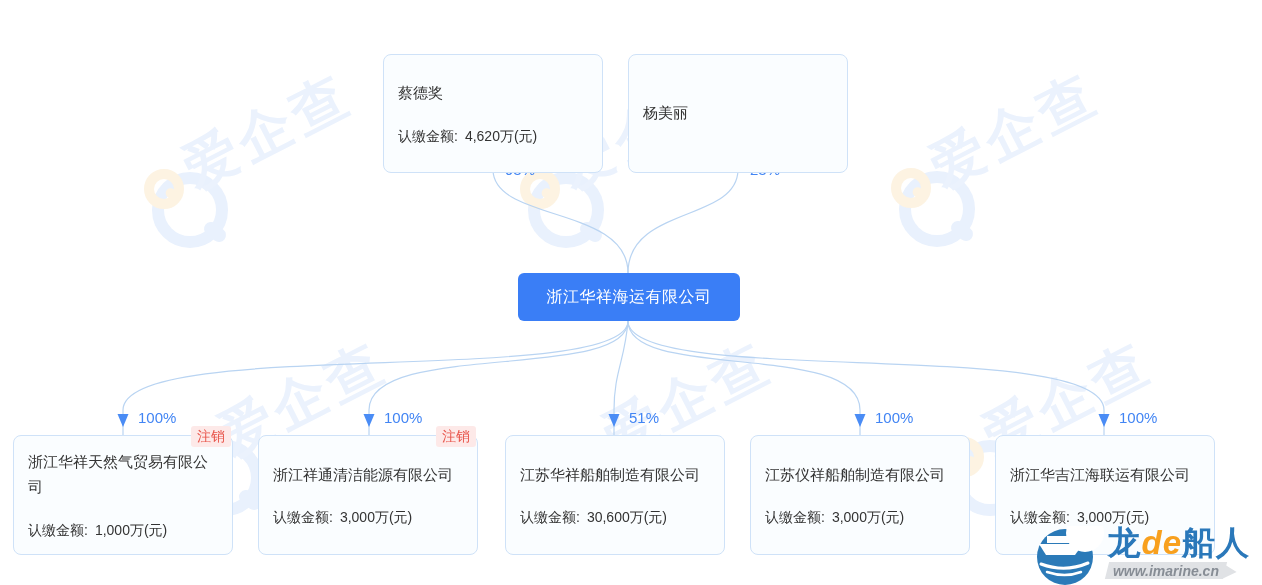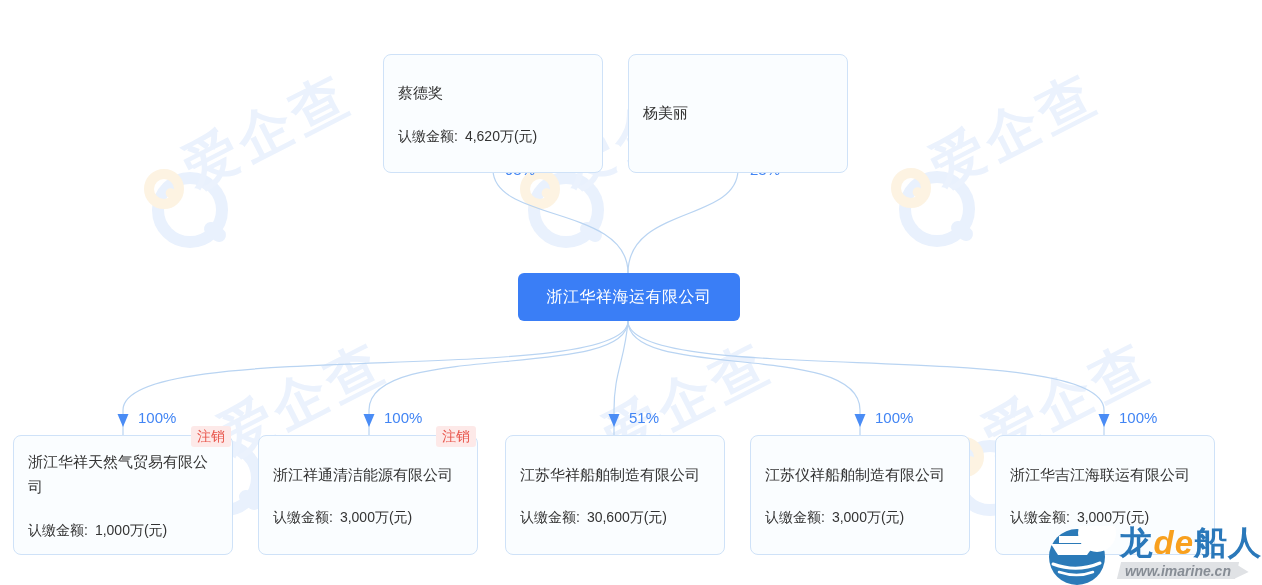--- a/index.html
+++ b/index.html
@@ -31,21 +31,21 @@
   .node-name{font-size:15px;color:#333;line-height:1.65;}
   .node-amount{font-size:14px;color:#333;white-space:nowrap;}
   .node-amount .amt-label{margin-right:7px;}
   .badge{position:absolute;right:1px;top:-10px;background:#fde9e8;color:#e8544a;font-size:14px;line-height:1;
          padding:3px 6px 4px;border-radius:3px;white-space:nowrap;}
   .root{left:518px;top:273px;width:222px;height:48px;z-index:3;background:#3a7ef6;border:none;border-radius:6px;
         display:flex;align-items:center;justify-content:center;position:absolute;}
   .root-name{color:#fff;font-size:16px;letter-spacing:0.5px;}
 
   
-  .brand{position:absolute;right:0;bottom:0;z-index:5;display:flex;align-items:flex-start;text-align:center;}
+  .brand{position:absolute;right:12px;bottom:0;z-index:5;display:flex;align-items:flex-start;text-align:center;}
   .brand-icon{width:82px;height:59px;position:relative;}
   .brand-right{display:flex;flex-direction:column;}
   .brand-name{font-size:33px;font-weight:800;line-height:1;letter-spacing:1px;white-space:nowrap;}
   .brand-name .b-blue{color:#2a78ba;}
   .brand-name .b-orange{color:#f8a01e;font-style:italic;}
   .brand-url{position:relative;margin-top:3px;width:118px;height:17px;background:#e0e2e5;transform:skewX(-14deg);
              display:flex;align-items:center;justify-content:center;}
   .brand-url::after{content:'';position:absolute;right:-12px;top:3px;border-style:solid;border-width:7px 0 7px 13px;
              border-color:transparent transparent transparent #e0e2e5;}
   .brand-url span{display:block;transform:skewX(14deg);font-size:14px;font-weight:700;font-style:italic;color:#878d95;white-space:nowrap;}

